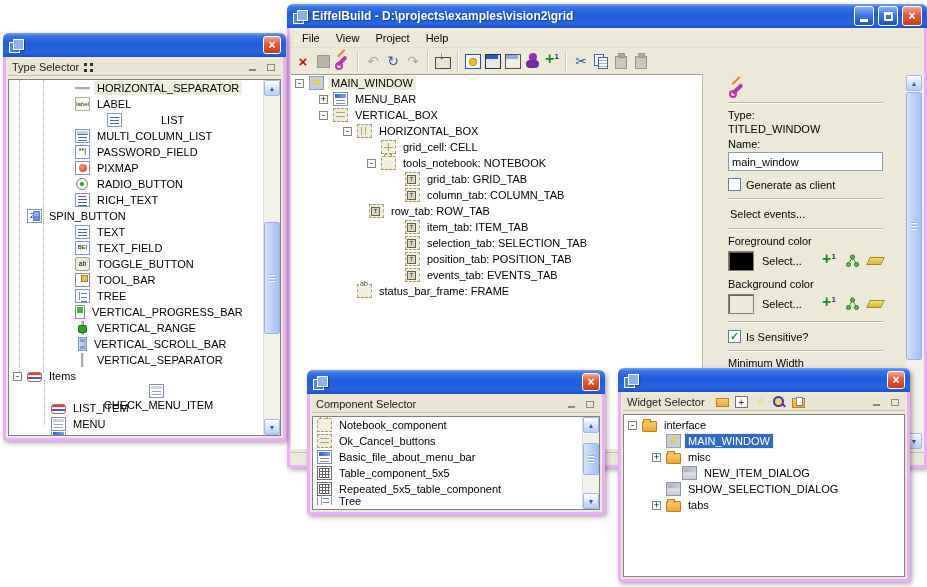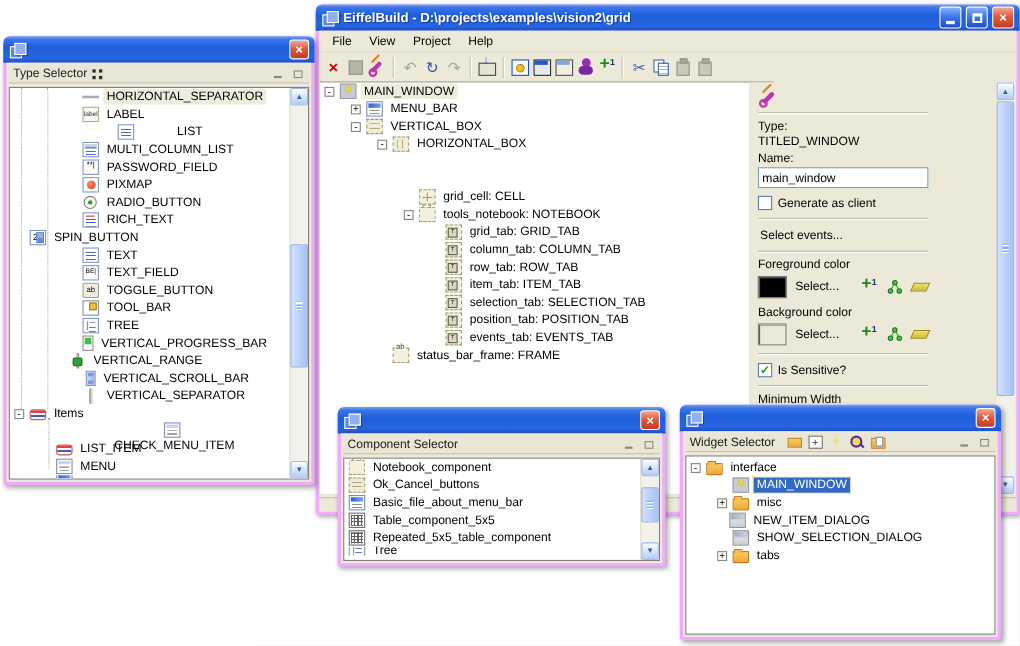--- a/index.html
+++ b/index.html
@@ -318,41 +318,41 @@
         <div class="trow" style="padding-left: 28px;">
           <span class="expander">-</span>
           <span class="ticon i-vbox"></span>
           <span class="tlabel">VERTICAL_BOX</span>
         </div>
         <div class="trow" style="padding-left: 52px;">
           <span class="expander">-</span>
           <span class="ticon i-hbox"></span>
           <span class="tlabel">HORIZONTAL_BOX</span>
         </div>
-        <div class="trow" style="padding-left: 76px; margin-top: 32px;">
+        <div class="trow" style="padding-left: 76px;">
           <span class="exp-spacer"></span>
           <span class="ticon i-cell"></span>
           <span class="tlabel">grid_cell: CELL</span>
         </div>
         <div class="trow" style="padding-left: 76px;">
           <span class="expander">-</span>
           <span class="ticon i-notebook"></span>
           <span class="tlabel">tools_notebook: NOTEBOOK</span>
         </div>
         <div class="trow" style="padding-left: 100px;">
           <span class="exp-spacer"></span>
           <span class="ticon i-tab"></span>
           <span class="tlabel">grid_tab: GRID_TAB</span>
         </div>
         <div class="trow" style="padding-left: 100px;">
           <span class="exp-spacer"></span>
           <span class="ticon i-tab"></span>
           <span class="tlabel">column_tab: COLUMN_TAB</span>
         </div>
-        <div class="trow" style="padding-left: 100px;">
+        <div class="trow" style="padding-left: 64px;">
           <span class="exp-spacer"></span>
           <span class="ticon i-tab"></span>
           <span class="tlabel">row_tab: ROW_TAB</span>
         </div>
         <div class="trow" style="padding-left: 100px;">
           <span class="exp-spacer"></span>
           <span class="ticon i-tab"></span>
           <span class="tlabel">item_tab: ITEM_TAB</span>
         </div>
         <div class="trow" style="padding-left: 100px; align-items: center;">
@@ -370,21 +370,21 @@
           <span class="ticon i-tab"></span>
           <span class="tlabel">events_tab: EVENTS_TAB</span>
         </div>
         <div class="trow" style="padding-left: 52px;">
           <span class="exp-spacer"></span>
           <span class="ticon i-frame"></span>
           <span class="tlabel">status_bar_frame: FRAME</span>
         </div>
       </div>
 
-    <div class="panel" style="left:391px; top:47px; width:171px; height:374px;">
+    <div class="panel" style="left:430px; top:47px; width:171px; height:374px;">
       <div class="wrench-lg"></div>
       <div class="psep"></div>
       <div class="plabel">Type:</div>
       <div class="plabel" style="margin-top:0;">TITLED_WINDOW</div>
       <div class="plabel">Name:</div>
       <input class="xp-input" value="main_window" style="">
       <div class="cb-row">
         <span class="cb"></span>
         <span>Generate as client</span>
       </div>
@@ -544,21 +544,21 @@
           <div class="trow" style="padding-left: 52px;">
             <span class="exp-spacer"></span>
             <span class="ticon i-tree"></span>
             <span class="tlabel">TREE</span>
           </div>
           <div class="trow" style="padding-left: 52px;">
             <span class="exp-spacer"></span>
             <span class="ticon i-vprogress"></span>
             <span class="tlabel">VERTICAL_PROGRESS_BAR</span>
           </div>
-          <div class="trow" style="padding-left: 40px;">
+          <div class="trow" style="padding-left: 52px;">
             <span class="exp-spacer"></span>
             <span class="ticon i-vrange"></span>
             <span class="tlabel">VERTICAL_RANGE</span>
           </div>
           <div class="trow" style="padding-left: 52px;">
             <span class="exp-spacer"></span>
             <span class="ticon i-vscroll"></span>
             <span class="tlabel">VERTICAL_SCROLL_BAR</span>
           </div>
           <div class="trow" style="padding-left: 52px;">
@@ -700,21 +700,21 @@
           <div class="trow" style="padding-left: 28px;">
             <span class="exp-spacer"></span>
             <span class="ticon i-starburst"></span>
             <span class="tlabel sel-blue">MAIN_WINDOW</span>
           </div>
           <div class="trow" style="padding-left: 28px;">
             <span class="expander">+</span>
             <span class="ticon i-folder"></span>
             <span class="tlabel">misc</span>
           </div>
-          <div class="trow" style="padding-left: 25px; text-align: center;">
+          <div class="trow" style="padding-left: 44px; text-align: center;">
             <span class="exp-spacer"></span>
             <span class="ticon i-dialog"></span>
             <span class="tlabel">NEW_ITEM_DIALOG</span>
           </div>
           <div class="trow" style="padding-left: 28px;">
             <span class="exp-spacer"></span>
             <span class="ticon i-dialog"></span>
             <span class="tlabel">SHOW_SELECTION_DIALOG</span>
           </div>
           <div class="trow" style="padding-left: 28px;">

